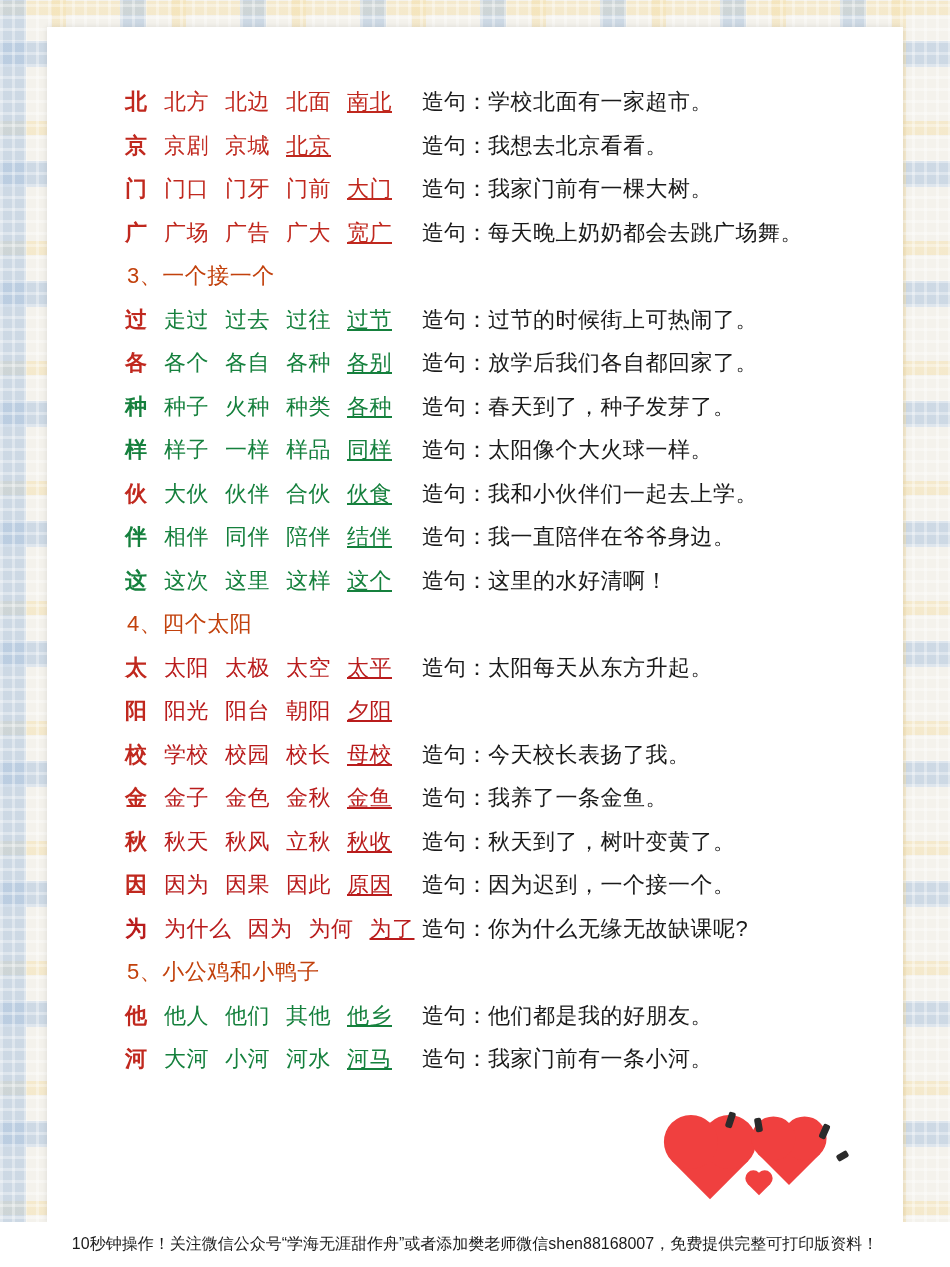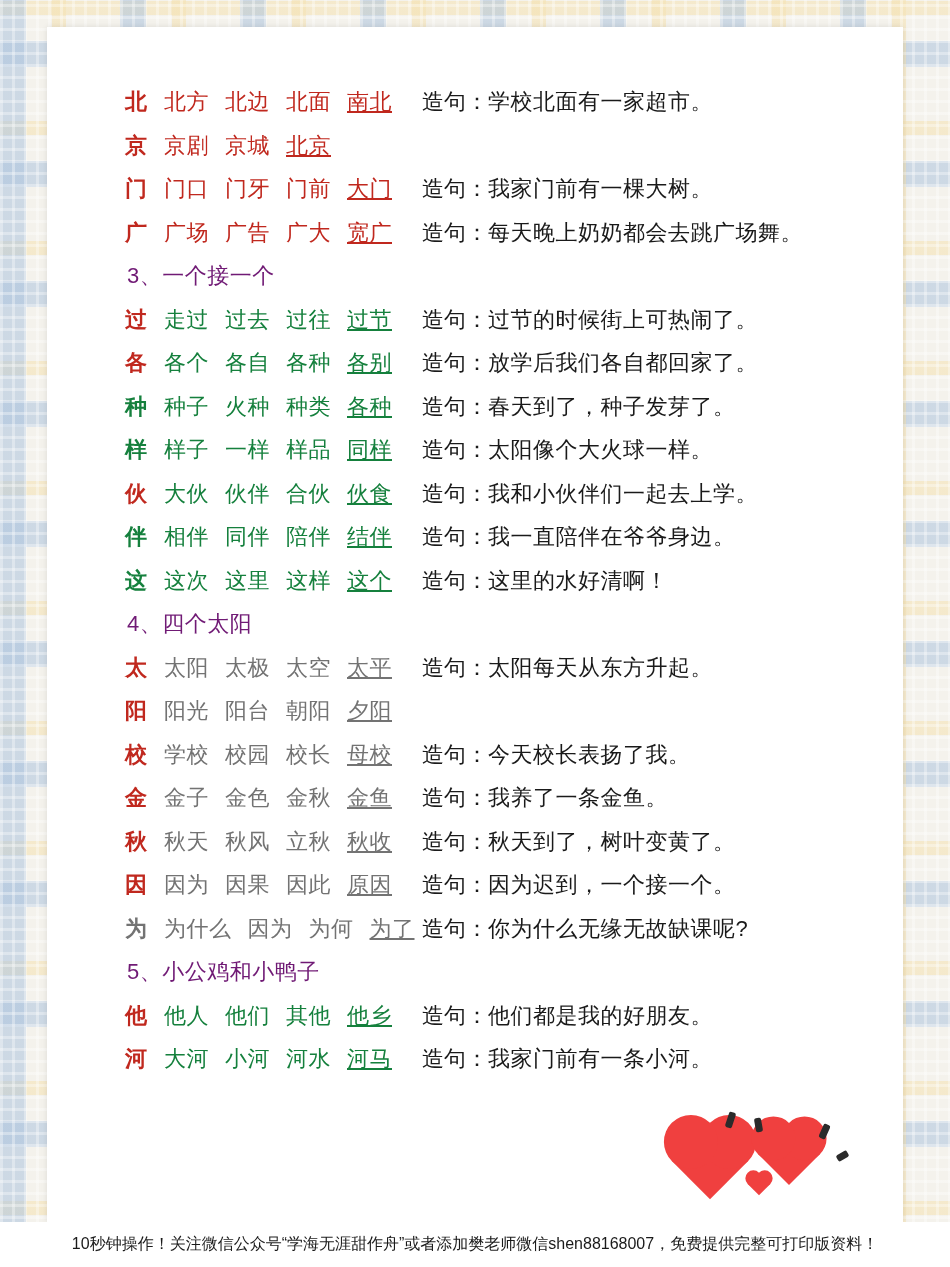--- a/index.html
+++ b/index.html
@@ -92,29 +92,29 @@
     flex: 1 1 auto;
     color: #1a1a1a;
     white-space: nowrap;
     letter-spacing: 0.5px;
   }
   .sentence .lbl { letter-spacing: 0px; margin-top: 24px; }
 
   
   .c-red   { color: #c0281e; }
   .c-green { color: #15803d; }
-  .c-dark  { color: #737373; }
+  .c-dark  { color: #b91c1c; }
 
   
   .section {
     height: 43.5px;
     display: flex;
     align-items: baseline;
     font-size: 22px;
-    color: #701a75;
+    color: #c2410c;
     padding-left: 2px;
     letter-spacing: 0.5px;
   }
 
   
   #hearts {
     position: absolute;
     right: 42px;
     bottom: 22px;
     width: 190px;
@@ -185,20 +185,21 @@
           </div>
           <div class="sentence"><span class="lbl">造句：</span><span>学校北面有一家超市。</span></div>
         </div>
         <div class="row">
           <div class="words">
             <span class="headchar c-red">京</span>
             <span class="w c-red">京剧</span>
             <span class="w c-red">京城</span>
             <span class="w c-red">北京</span>
           </div>
+          <div class="sentence"><span class="lbl">造句：</span><span>我想去北京看看。</span></div>
         </div>
         <div class="row">
           <div class="words">
             <span class="headchar c-red">门</span>
             <span class="w c-red">门口</span>
             <span class="w c-red">门牙</span>
             <span class="w c-red">门前</span>
             <span class="w c-red">大门</span>
           </div>
           <div class="sentence"><span class="lbl">造句：</span><span>我家门前有一棵大树。</span></div>

